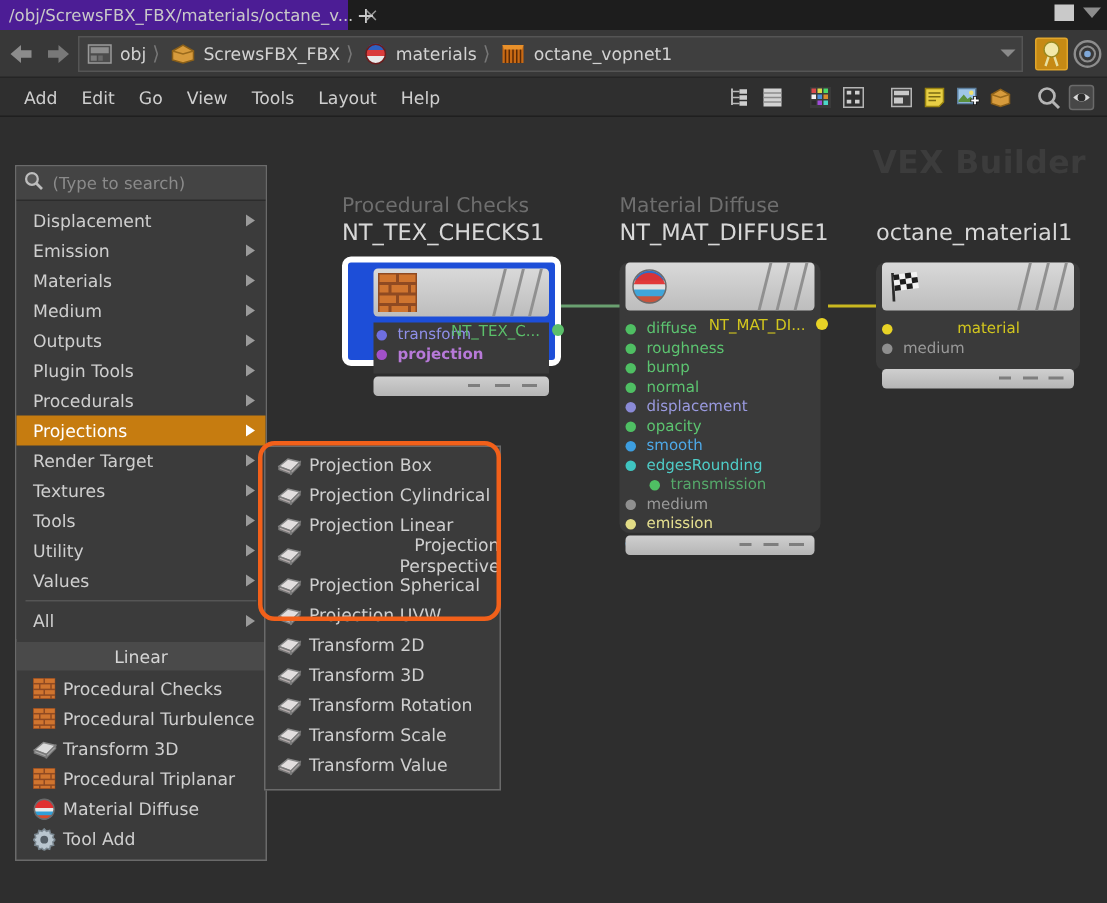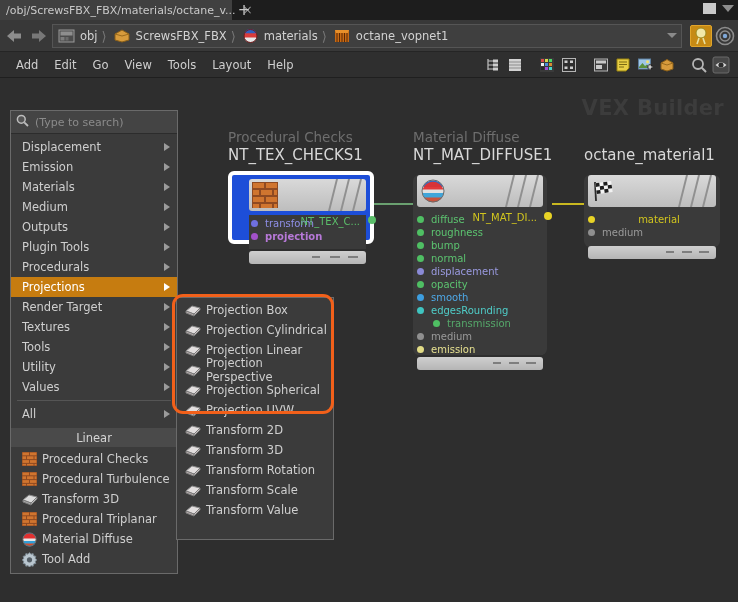--- a/index.html
+++ b/index.html
@@ -4,21 +4,21 @@
 <style>
   html,body{margin:0;padding:0;background:#2e2e2e;}
   body{
     width:738px;height:602px;position:relative;overflow:hidden;
     font-family:"DejaVu Sans","Liberation Sans",sans-serif;
     font-size:11px;color:#c8c8c8;
     -webkit-font-smoothing:antialiased;
   }
   
   .tabbar{position:absolute;left:0;top:0;width:738px;height:20px;background:#1d1d1d;}
-  .tab{position:absolute;left:0;top:0;height:20px;background:#404040;color:#c9c9c9;
+  .tab{position:absolute;left:0;top:0;height:20px;background:#4c1d95;color:#c9c9c9;
        display:flex;align-items:center;padding:0 12px 0 6px;box-sizing:border-box;font-size:11px;}
   .tab .tlabel{white-space:nowrap;}
   .tab .tclose{margin-left:7px;color:#9a9a9a;font-size:12px;line-height:1;}
   .newtab{position:absolute;left:232px;top:0;width:24px;height:20px;color:#c9c9c9;
           font-size:15px;display:flex;align-items:center;justify-content:center;}
   .tb-right{position:absolute;right:4px;top:3px;display:flex;align-items:center;gap:6px;}
   .tb-sq{width:13px;height:11px;background:#c9c9c9;}
   .tb-tri{width:0;height:0;border-left:6px solid transparent;border-right:6px solid transparent;
           border-top:7px solid #8d8d8d;}
 
@@ -92,21 +92,21 @@
             border-left:6px solid #9b9b9b;}
   .tm-item.hl .tm-arrow{border-left-color:#ffffff;}
   .tm-div{height:1px;background:#555;margin:3px 6px;}
   .tm-hist{height:19px;background:#4a4a4a;display:flex;align-items:center;justify-content:center;
            color:#d5d5d5;font-size:11.5px;margin-top:2px;}
   .tm-h{height:20px;display:flex;align-items:center;padding-left:11px;color:#cfcfcf;font-size:11.5px;}
   .tm-h .hi{width:15px;height:14px;margin-right:5px;flex:0 0 auto;}
 
   
   .submenu{position:absolute;left:176px;top:297px;width:158px;background:#3b3b3b;
-           border:1px solid #6a6a6a;box-sizing:border-box;padding:2px 0 19px 0;}
+           border:1px solid #6a6a6a;box-sizing:border-box;padding:2px 0 6px 0;text-align:right;}
   .sm-item{height:20px;display:flex;align-items:center;padding-left:8px;color:#cfcfcf;font-size:11.5px;}
   .sm-item .si{width:16px;height:14px;margin-right:5px;flex:0 0 auto;}
   .hlbox{position:absolute;left:172px;top:294px;width:162px;height:120px;
          border:3px solid #f2601a;border-radius:11px;box-sizing:border-box;pointer-events:none;}
 </style>
 </head>
 <body>
 
 <div class="tabbar">
   <div class="tab" style="width:232px;">

